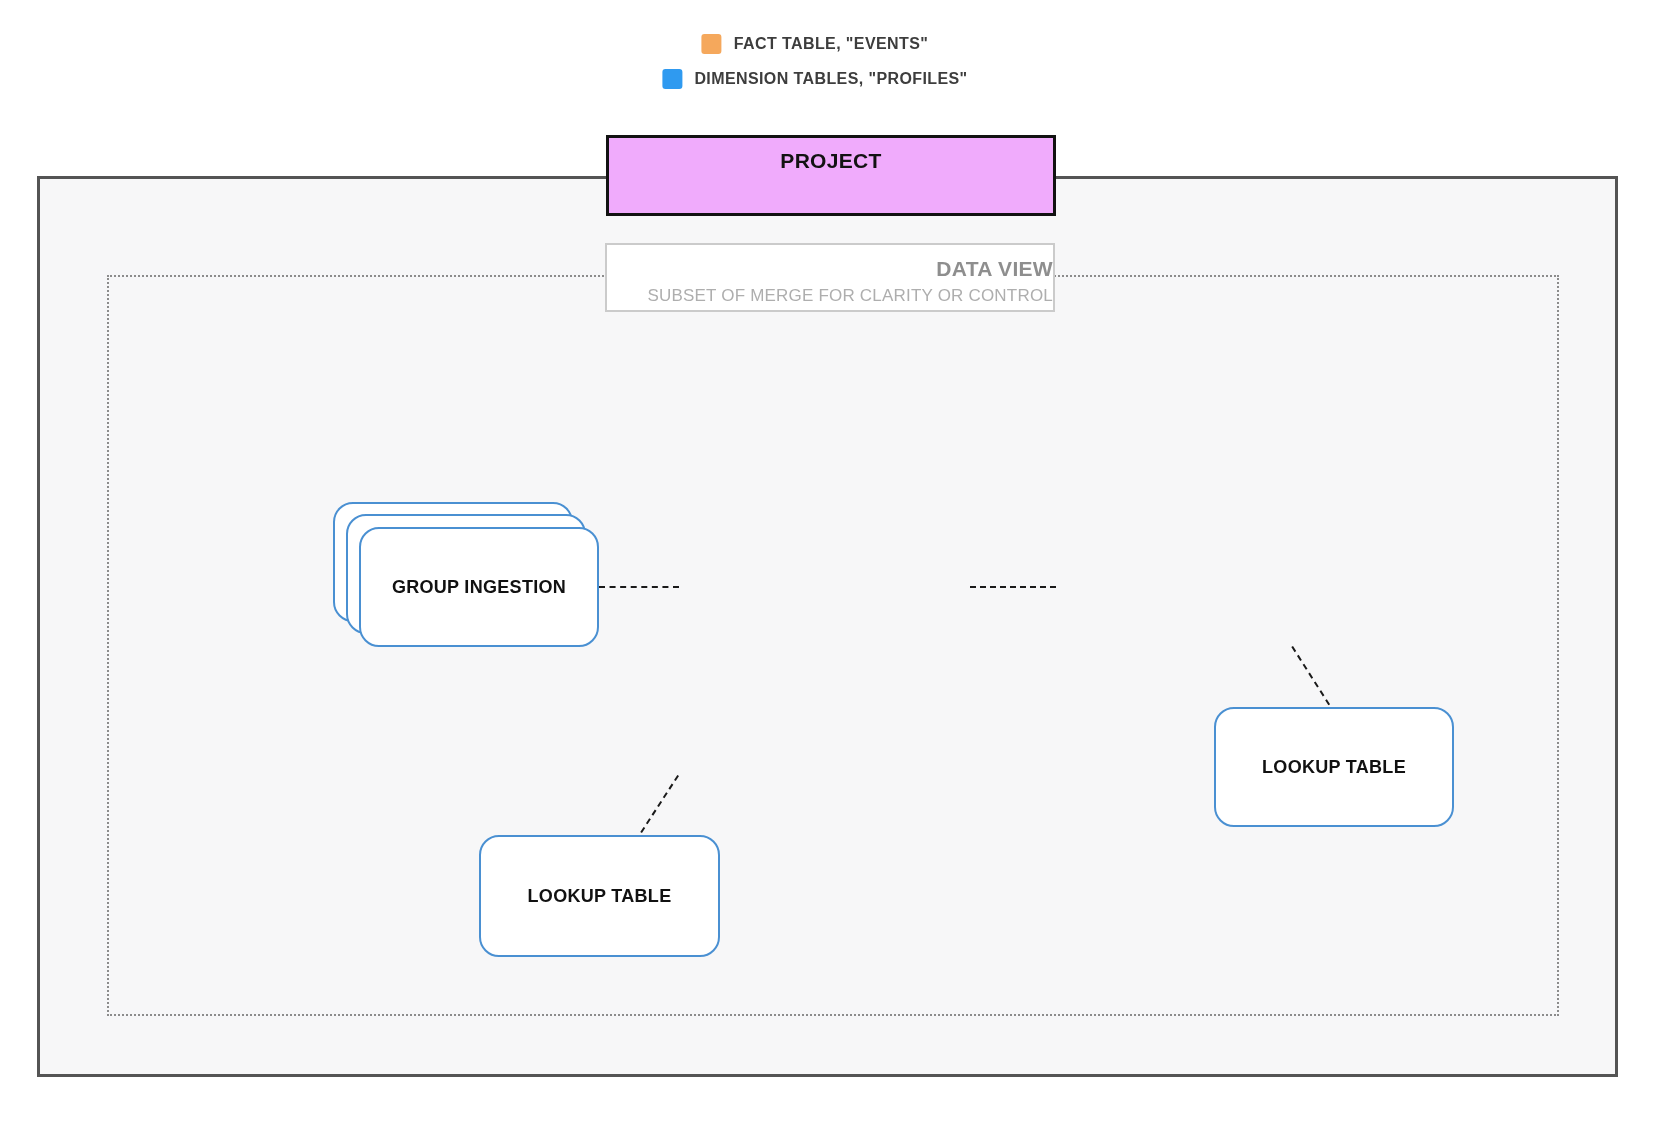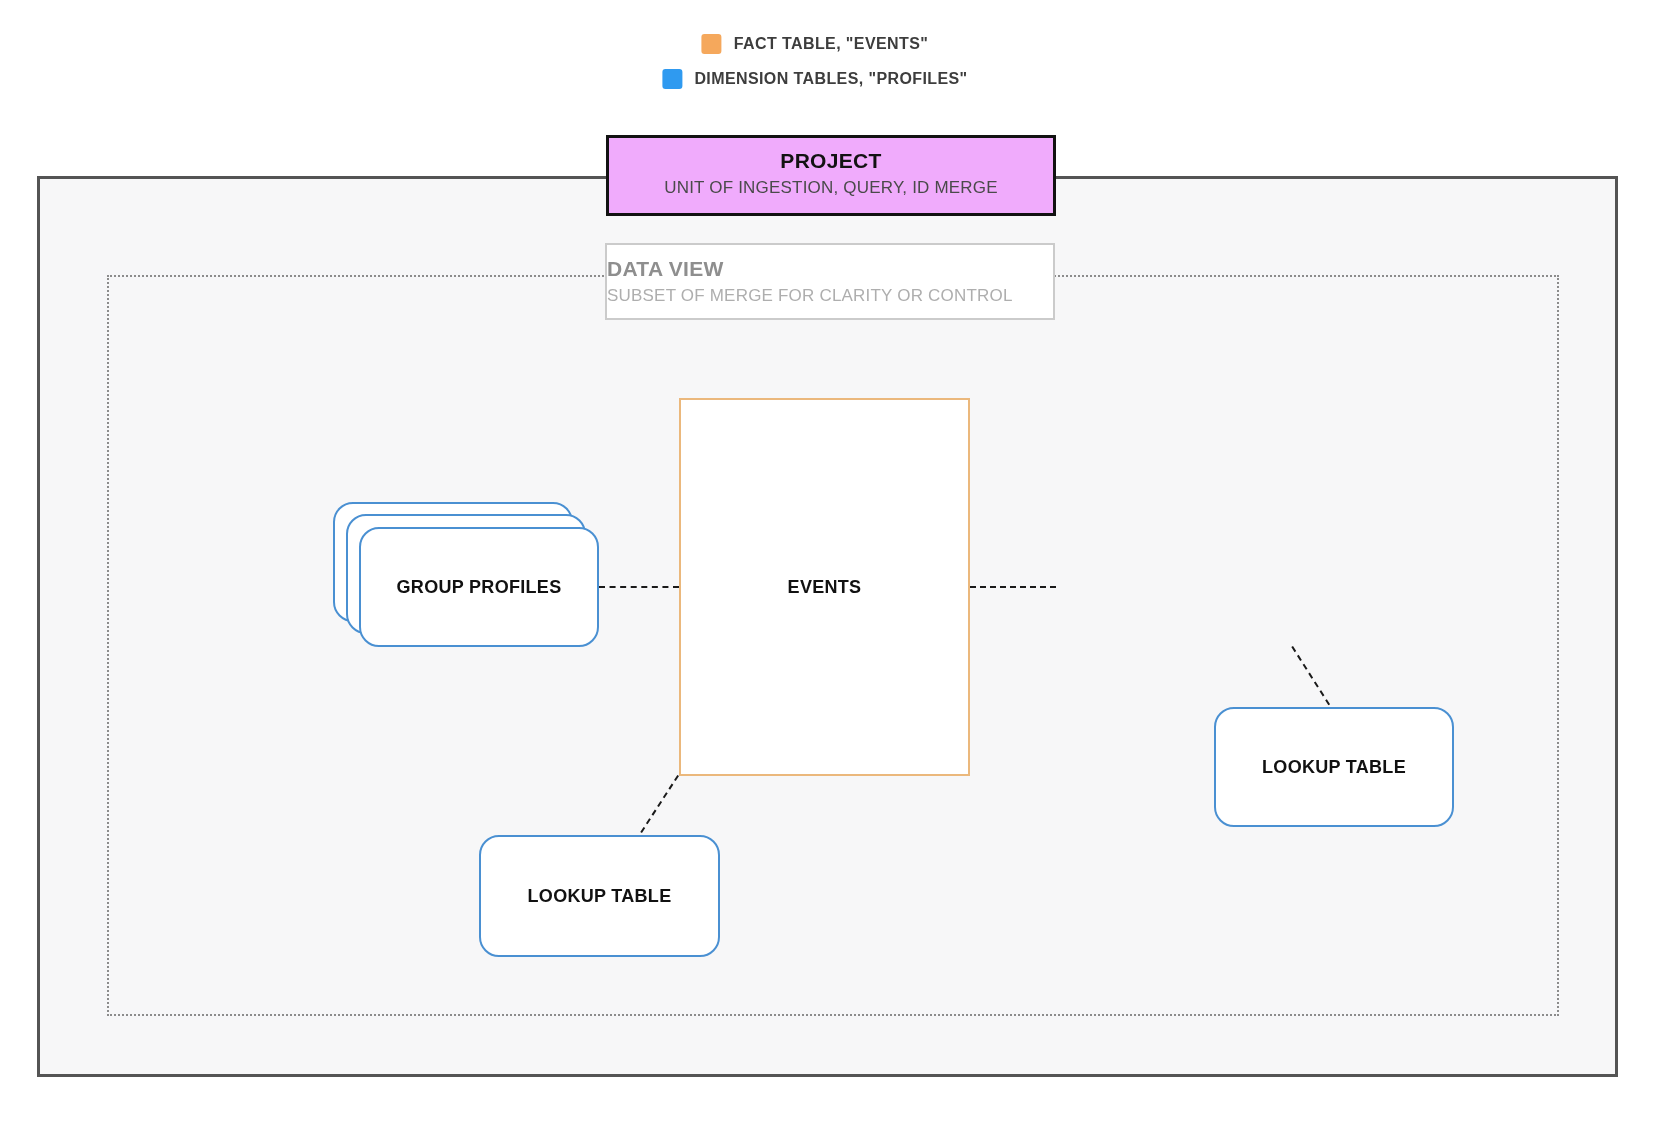--- a/index.html
+++ b/index.html
@@ -78,25 +78,25 @@
   }
   .project-subtitle {
     font-size: 17px;
     color: #4a4a4a;
     margin-top: 5px;
     letter-spacing: 0.2px;
   }
   .data-view-box {
     position: absolute;
     left: 605px; top: 243px;
-    width: 450px; height: 77px;
+    width: 450px; height: 69px;
     background: #ffffff;
     border: 2px solid #cbcbcb;
     box-sizing: border-box;
-    text-align: left;
+    text-align: right;
     z-index: 5;
   }
   .data-view-title {
     font-size: 21px;
     font-weight: bold;
     color: #8e8e8e;
     letter-spacing: 0.3px;
     margin-top: 12px;
   }
   .data-view-subtitle {
@@ -178,40 +178,36 @@
       <span class="legend-swatch swatch-dimension"></span>
       <span class="legend-label">DIMENSION TABLES, "PROFILES"</span>
     </div>
   </div>
 
   <div class="outer-box"></div>
   <div class="inner-dotted-box"></div>
 
   <div class="project-box">
     <div class="project-title">PROJECT</div>
-    <div class="project-subtitle">UNIT OF INGESTION, QUERY, ID MERGE</div>
   </div>
   <div class="data-view-box">
     <div class="data-view-title">DATA VIEW</div>
     <div class="data-view-subtitle">SUBSET OF MERGE FOR CLARITY OR CONTROL</div>
   </div>
 
   <div class="connector conn-left"></div>
   <div class="connector conn-right"></div>
   <div class="connector conn-diag-bottom-left"></div>
   <div class="connector conn-diag-right"></div>
 
-  <div class="events-box">
-    <span class="node-label">EVENTS</span>
-  </div>
 
   <div class="card group-back"></div>
   <div class="card group-mid"></div>
   <div class="card group-front">
-    <span class="node-label">GROUP PROFILES</span>
+    <span class="node-label">GROUP INGESTION</span>
   </div>
 
 
   <div class="card lookup-right">
     <span class="node-label">LOOKUP TABLE</span>
   </div>
 
   <div class="card lookup-bottom">
     <span class="node-label">LOOKUP TABLE</span>
   </div>

